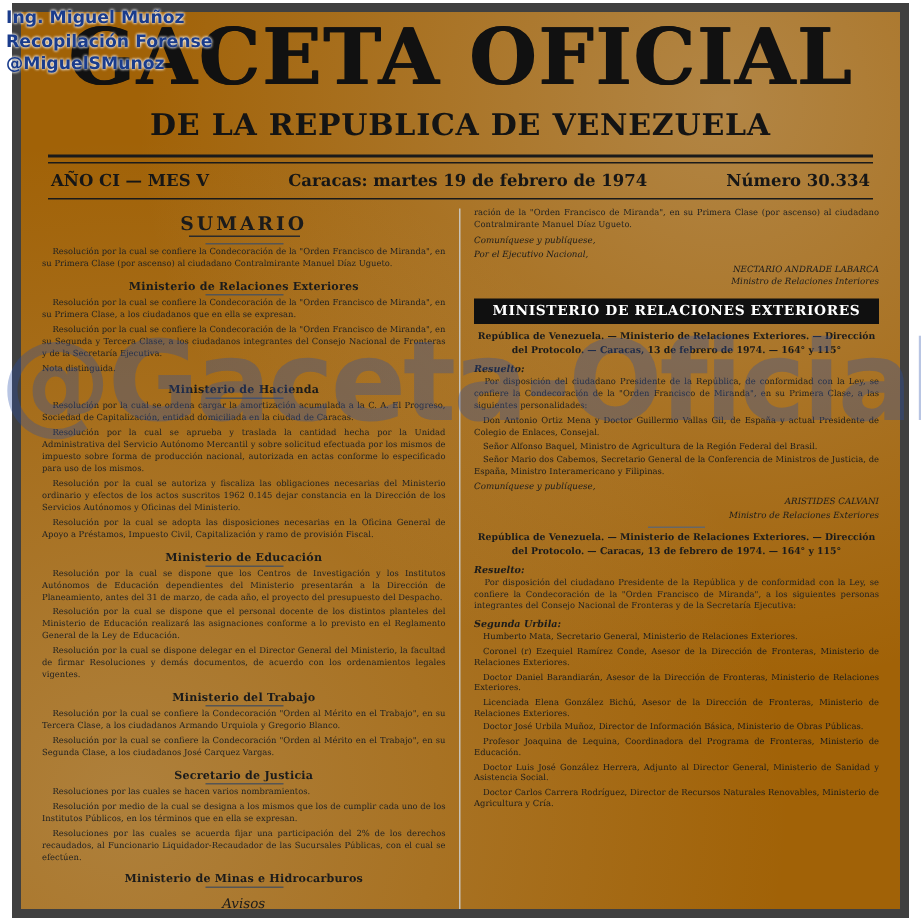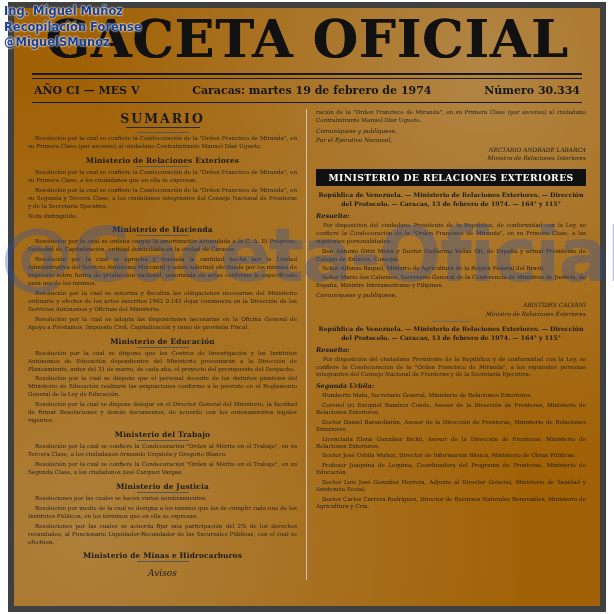--- a/index.html
+++ b/index.html
@@ -241,20 +241,21 @@
 </head>
 <body>
 
 <div id="page">
 
   <div class="page-scan">
     <div class="paper-tint"></div>
 
     <div class="masthead">
       <div class="gaceta-title">GACETA OFICIAL</div>
+      <div class="gaceta-sub">DE LA REPUBLICA DE VENEZUELA</div>
       <div class="rule-double"></div>
       <div class="issue-line">
         <span>AÑO CI — MES V</span>
         <span class="mid">Caracas: martes 19 de febrero de 1974</span>
         <span>Número 30.334</span>
       </div>
       <div class="rule-thin"></div>
     </div>
 
     <div class="cols">
@@ -294,21 +295,21 @@
         </div>
 
         <div>
           <div class="ministry">Ministerio del Trabajo</div>
           <div class="ministry-rule"></div>
           <p class="body">Resolución por la cual se confiere la Condecoración "Orden al Mérito en el Trabajo", en su Tercera Clase, a los ciudadanos Armando Urquiola y Gregorio Blanco.</p>
           <p class="body">Resolución por la cual se confiere la Condecoración "Orden al Mérito en el Trabajo", en su Segunda Clase, a los ciudadanos José Carquez Vargas.</p>
         </div>
 
         <div>
-          <div class="ministry">Ministerio de Justicia</div>
+          <div class="ministry">Secretario de Justicia</div>
           <div class="ministry-rule"></div>
           <p class="body">Resoluciones por las cuales se hacen varios nombramientos.</p>
           <p class="body">Resolución por medio de la cual se designa a los mismos que los de cumplir cada uno de los Institutos Públicos, en los términos que en ella se expresan.</p>
           <p class="body">Resoluciones por las cuales se acuerda fijar una participación del 2% de los derechos recaudados, al Funcionario Liquidador-Recaudador de las Sucursales Públicas, con el cual se efectúen.</p>
         </div>
 
         <div>
           <div class="ministry">Ministerio de Minas e Hidrocarburos</div>
           <div class="ministry-rule"></div>
         </div>

